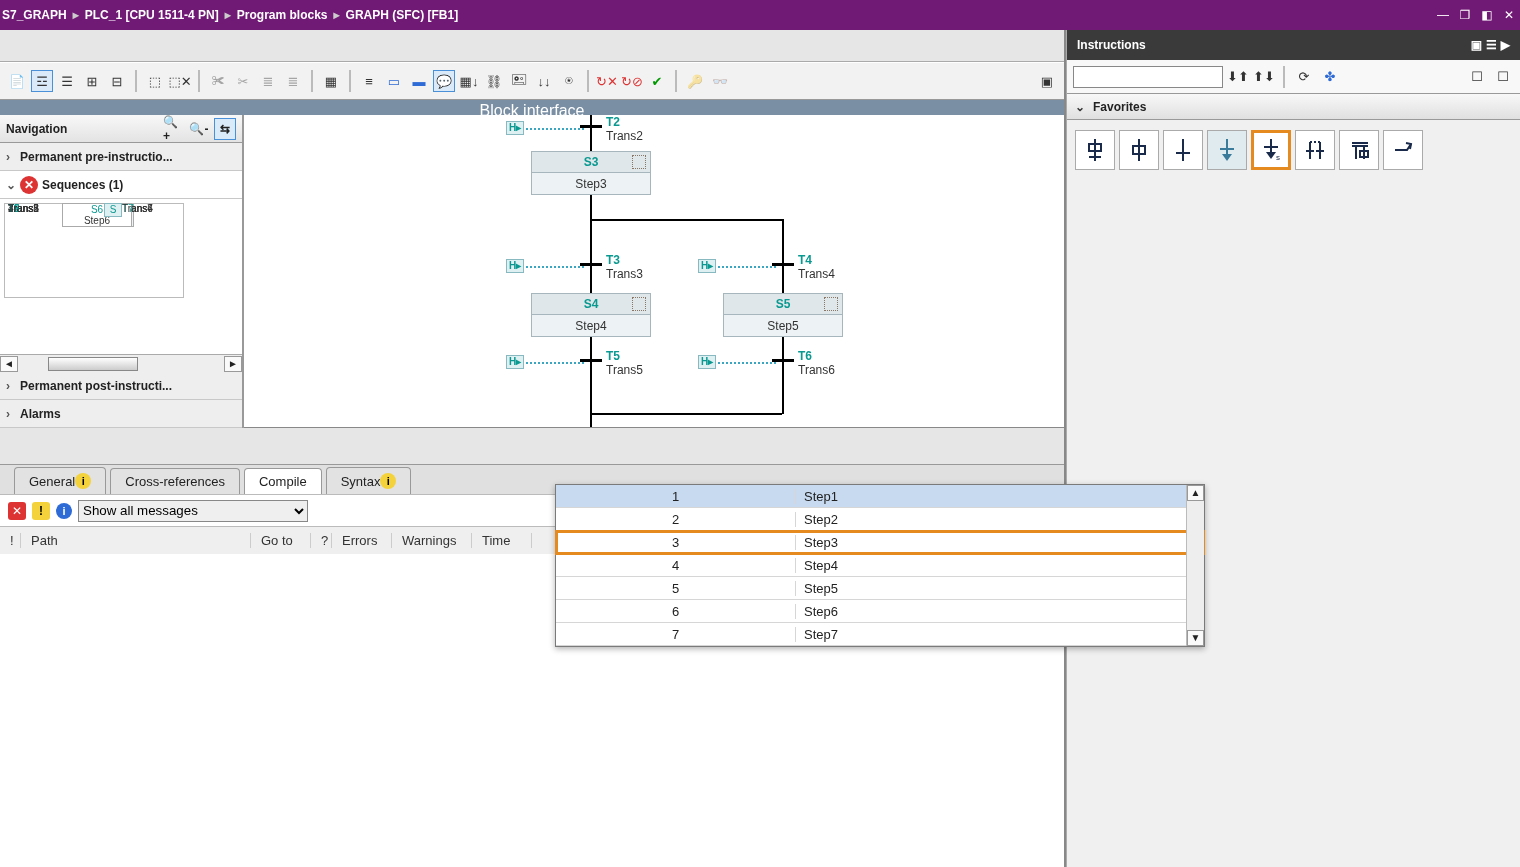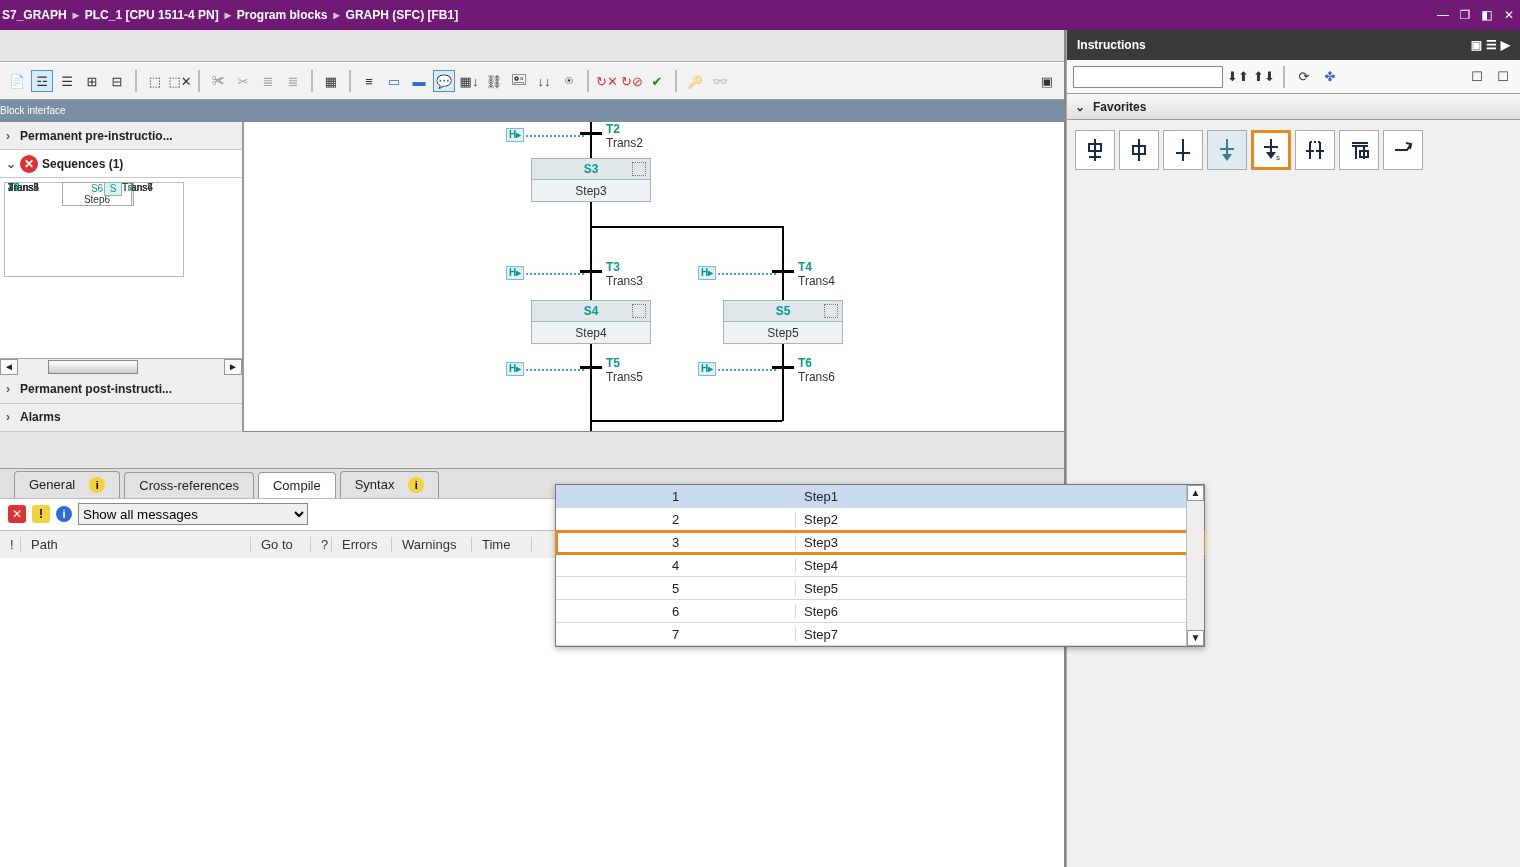--- a/index.html
+++ b/index.html
@@ -12,21 +12,21 @@
 .left-col{width:1066px;display:flex;flex-direction:column;border-right:2px solid #888}
 .right-col{flex:1;display:flex;flex-direction:column;background:#f0f0f0;border-left:1px solid #aaa}
 
 
 .tool-strip{height:38px;background:#f2f2f2;border-top:1px solid #fff;border-bottom:1px solid #999;display:flex;align-items:center;padding:4px 6px;gap:3px}
 .tbtn{width:22px;height:22px;display:flex;align-items:center;justify-content:center;border:1px solid transparent;font-size:13px;color:#333}
 .tbtn.sel{border:1px solid #4a90d9;background:#dbeaf8}
 .tdiv{width:2px;height:22px;background:#bbb;margin:0 4px}
 
 
-.block-int{height:22px;background:#7a8fa3;color:#fff;line-height:22px;font-size:10px}
+.block-int{height:15px;background:#7a8fa3;color:#fff;text-align:center;line-height:22px;font-size:16px}
 
 .mid-row{display:flex;flex:1;min-height:0}
 .nav-panel{width:244px;background:#f5f5f5;border-right:2px solid #999;display:flex;flex-direction:column}
 .nav-head{height:28px;background:linear-gradient(#f8f8f8,#e3e3e3);border-bottom:1px solid #999;display:flex;align-items:center;padding:0 6px;font-weight:bold;}
 .nav-head .tools{margin-left:auto;display:flex;gap:4px}
 .nav-head .tools span{width:22px;height:22px;display:inline-flex;align-items:center;justify-content:center;border:1px solid transparent}
 .nav-head .tools span.sel{border:1px solid #4a90d9;background:#dbeaf8}
 .nav-item{height:28px;border-bottom:1px solid #c8c8c8;display:flex;align-items:center;padding:0 6px;font-weight:bold;background:#eee}
 .nav-item .chev{width:14px;display:inline-block;color:#555}
 .nav-tree{flex:1;overflow:auto;background:#fff;font-size:11px;color:#333;padding:4px;position:relative}
@@ -56,21 +56,21 @@
 .popup-row{height:23px;display:flex;align-items:center;border-bottom:1px solid #d6d6d6;font-size:13px}
 .popup-row.sel{background:#c7daf0}
 .popup-row.hl{outline:3px solid #e58a1f;outline-offset:-2px}
 .popup-row .c1{width:240px;text-align:center;border-right:1px solid #d6d6d6}
 .popup-row .c2{flex:1;padding-left:8px}
 .popup .vscroll{position:absolute;right:0;top:0;bottom:0;width:18px;background:#eee;border-left:1px solid #bbb}
 .popup .vscroll .arrow{height:16px;border:1px solid #999;background:#fafafa;font-size:10px;text-align:center;line-height:14px}
 
 
 .bottom-tabs{height:30px;border-top:1px solid #999;display:flex;align-items:flex-end;background:#e0e0e0;padding-left:14px;gap:4px}
-.btab{padding:5px 14px;border:1px solid #999;border-bottom:none;background:#e2e2e2;border-radius:4px 4px 0 0;display:flex;align-items:flex-start;gap:14px;font-size:13px}
+.btab{padding:5px 14px;border:1px solid #999;border-bottom:none;background:#e2e2e2;border-radius:4px 4px 0 0;display:flex;align-items:center;gap:0;font-size:13px}
 .btab.active{background:#fff;font-weight:normal}
 .info-dot{width:16px;height:16px;border-radius:50%;background:#f4d23c;color:#000;font-weight:bold;font-size:11px;display:inline-flex;align-items:center;justify-content:center}
 .info-dot.blue{background:#2e6bd6;color:#fff}
 .msg-bar{height:32px;background:#fff;border-top:1px solid #bbb;display:flex;align-items:center;padding:0 8px;gap:6px}
 .msg-bar select{height:22px;width:230px;border:1px solid #888}
 .msg-cols{height:28px;background:#efefef;border-top:1px solid #bbb;display:flex;align-items:center;font-size:13px;color:#333}
 .msg-cols div{padding:0 10px;border-right:1px solid #ccc}
 
 
 .r-head{height:30px;background:#3a3a3a;color:#fff;display:flex;align-items:center;padding:0 10px;font-weight:bold}
@@ -145,20 +145,28 @@
     <span class="tbtn" style="opacity:.4">🔑</span>
     <span class="tbtn" style="opacity:.4">👓</span>
     <span style="flex:1"></span>
     <span class="tbtn">▣</span>
   </div>
 
   <div class="block-int">Block interface</div>
 
   <div class="mid-row">
     <div class="nav-panel">
+      <div class="nav-head">
+        <span>Navigation</span>
+        <div class="tools">
+          <span>🔍+</span>
+          <span>🔍-</span>
+          <span class="sel">⇆</span>
+        </div>
+      </div>
       <div class="nav-item">
             <span class="chev">›</span>
             <span>Permanent pre-instructio...</span>
           </div>
       <div class="nav-item" style="background:#fff">
             <span class="chev">⌄</span>
             <span style="width:18px;height:18px;background:#d33;border-radius:50%;color:#fff;display:inline-flex;align-items:center;justify-content:center;margin-right:4px">✕</span>
             <span>Sequences (1)</span>
           </div>
 

